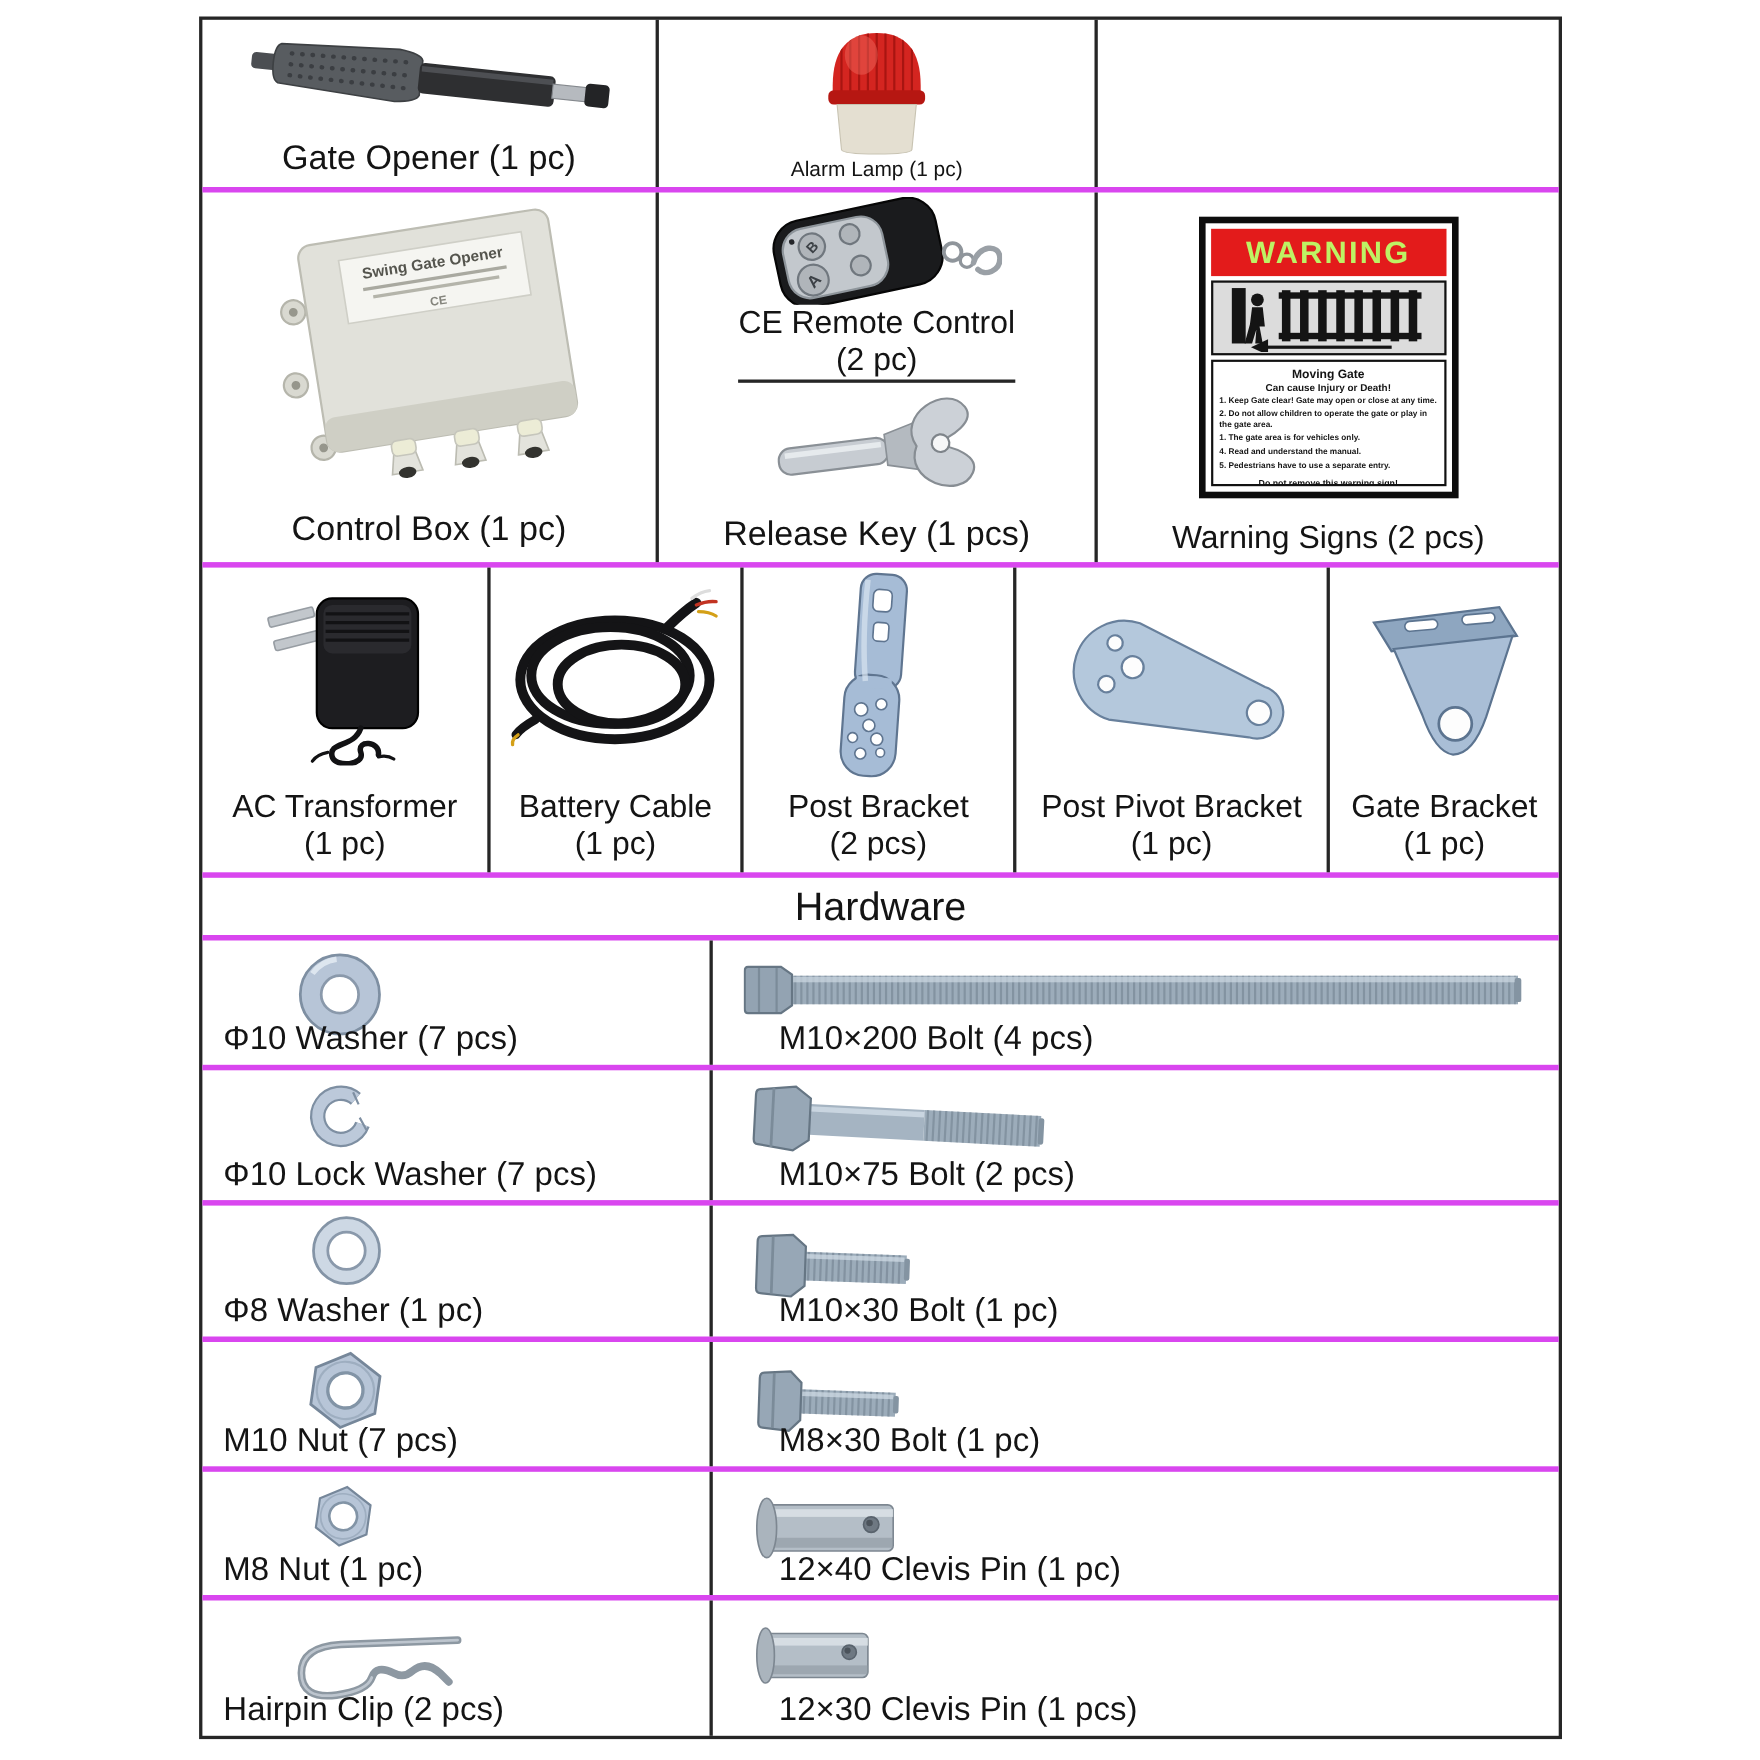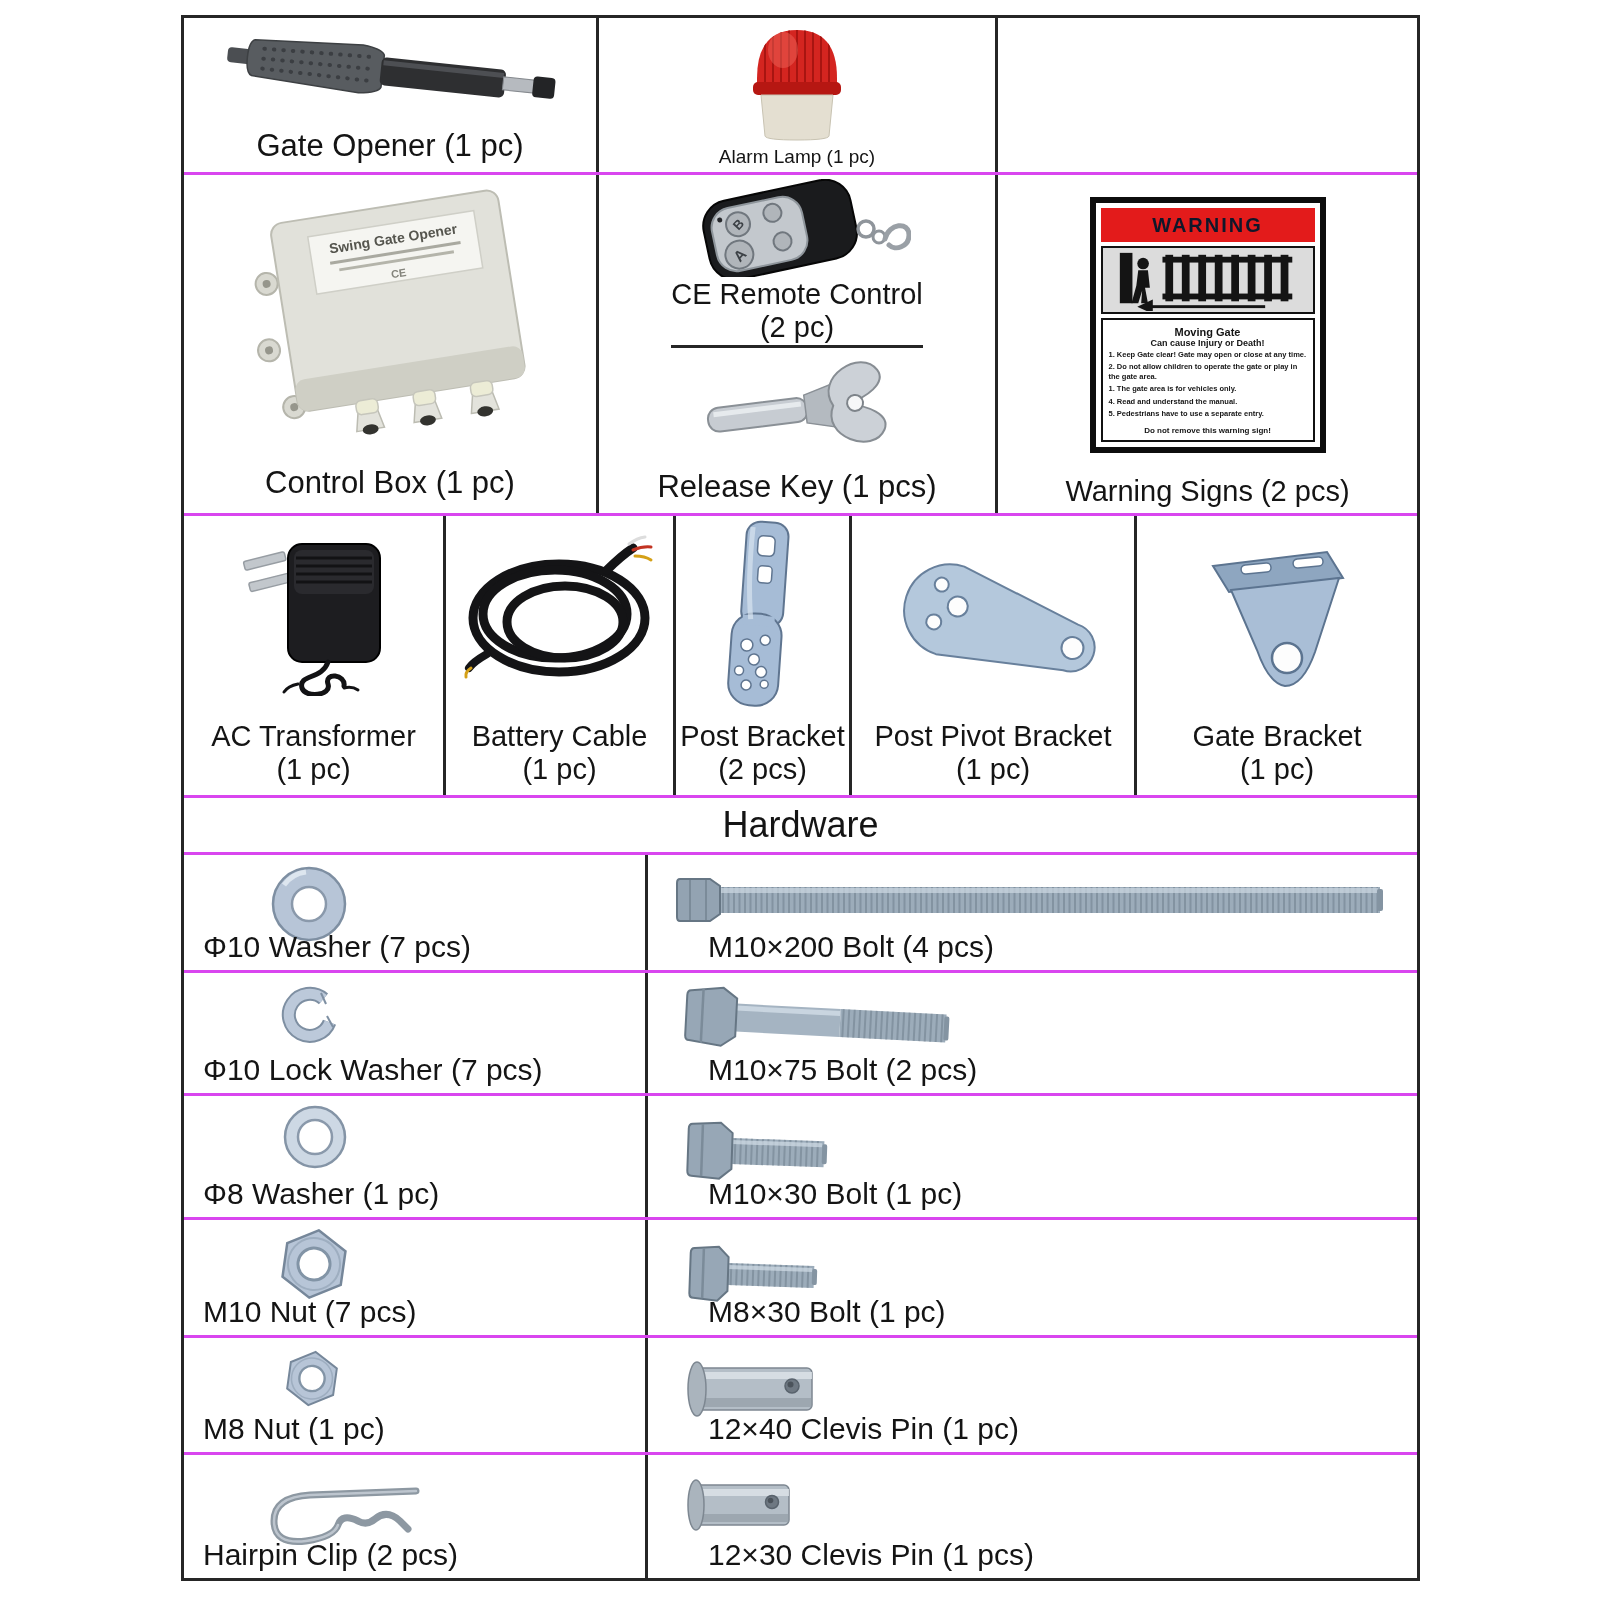--- a/index.html
+++ b/index.html
@@ -1,53 +1,53 @@
 <!DOCTYPE html>
 <html><head>
 <meta charset="utf-8">
 <style>
   html,body{margin:0;padding:0;background:#fff;}
   .canvas{position:relative;width:1600px;height:1600px;background:#ffffff;
           font-family:"Liberation Sans","DejaVu Sans",sans-serif;color:#141414;}
   .kit-table{position:absolute;left:181px;top:15px;width:1239px;height:1566px;
              border:3px solid #262626;box-sizing:border-box;background:#fff;
              display:flex;flex-direction:column;}
-  .trow{display:flex;box-sizing:border-box;border-bottom:3px solid #d946ef;}
+  .trow{display:flex;box-sizing:border-box;border-bottom:5px solid #d946ef;}
   .trow:last-child{border-bottom:none;}
   .tcell{position:relative;box-sizing:border-box;border-right:3px solid #262626;
          display:flex;flex-direction:column;align-items:center;overflow:hidden;}
   .tcell:last-child{border-right:none;}
   .rowA{height:157px;}
   .rowB{height:341px;}
   .rowC{height:282px;}
   .rowD{height:57px;text-align:center;}
   .rowE1{height:118px;}.rowE2{height:123px;}.rowE3{height:124px;}
   .rowE4{height:118px;}.rowE5{height:117px;}.rowE6{flex:1;}
   .wA1{width:415px;}.wA2{width:399px;}.wA3{flex:1;}
-  .wC1{width:262px;}.wC2{width:230px;}.wC3{width:176px;}.wC4{width:285px;}.wC5{flex:1;}
+  .wC1{width:262px;}.wC2{width:230px;}.wC3{width:248px;}.wC4{width:285px;}.wC5{flex:1;}
   .hw-left{width:464px;}
   .hw-right{flex:1;}
   .col-split{padding:0;display:flex;flex-direction:column;}
   .subcell{position:relative;box-sizing:border-box;display:flex;flex-direction:column;align-items:center;overflow:hidden;}
   .sub-top{height:173px;border-bottom:3px solid #262626;}
   .sub-bottom{flex:1;}
   .cap{font-size:31px;line-height:1.12;text-align:center;color:#141414;}
   .cap-sm{font-size:19px;}
   .cap-29{font-size:29px;}
   .cap-bottom{margin-top:auto;margin-bottom:10px;}
   .hw-header{flex:1;display:flex;align-items:center;justify-content:center;
              font-size:36px;color:#141414;}
   .hw-icon{position:absolute;}
   .hw-cap{position:absolute;bottom:6px;font-size:30px;color:#141414;white-space:nowrap;}
   .hw-cap-left{left:19px;}
   .hw-cap-right{left:60px;}
   
   .sign{width:236px;height:256px;border:6px solid #0d0d0d;background:#fff;
         padding:5px;box-sizing:border-box;display:flex;flex-direction:column;margin-top:22px;}
-  .sign-header{background:#e31b1b;color:#0f172a;font-weight:bold;font-size:20px;
+  .sign-header{background:#e31b1b;color:#bef264;font-weight:bold;font-size:28px;
                letter-spacing:2px;text-align:center;padding:6px 0 5px;}
   .sign-picto-wrap{margin-top:4px;border:2px solid #111;background:#dcdcdc;height:68px;
                    display:flex;align-items:center;justify-content:center;box-sizing:border-box;}
   .sign-body{border:2px solid #111;margin-top:4px;flex:1;padding:4px 6px;box-sizing:border-box;overflow:hidden;}
   .sign-title{font-size:11px;font-weight:bold;text-align:center;margin-top:2px;}
   .sign-sub{font-size:9px;font-weight:bold;text-align:center;margin-bottom:2px;}
   .sign-rule{font-size:7.5px;font-weight:bold;line-height:1.3;margin-bottom:2.5px;text-align:left;}
   .sign-footer{font-size:8px;font-weight:bold;text-align:center;margin-top:7px;}
 </style>
 </head>

